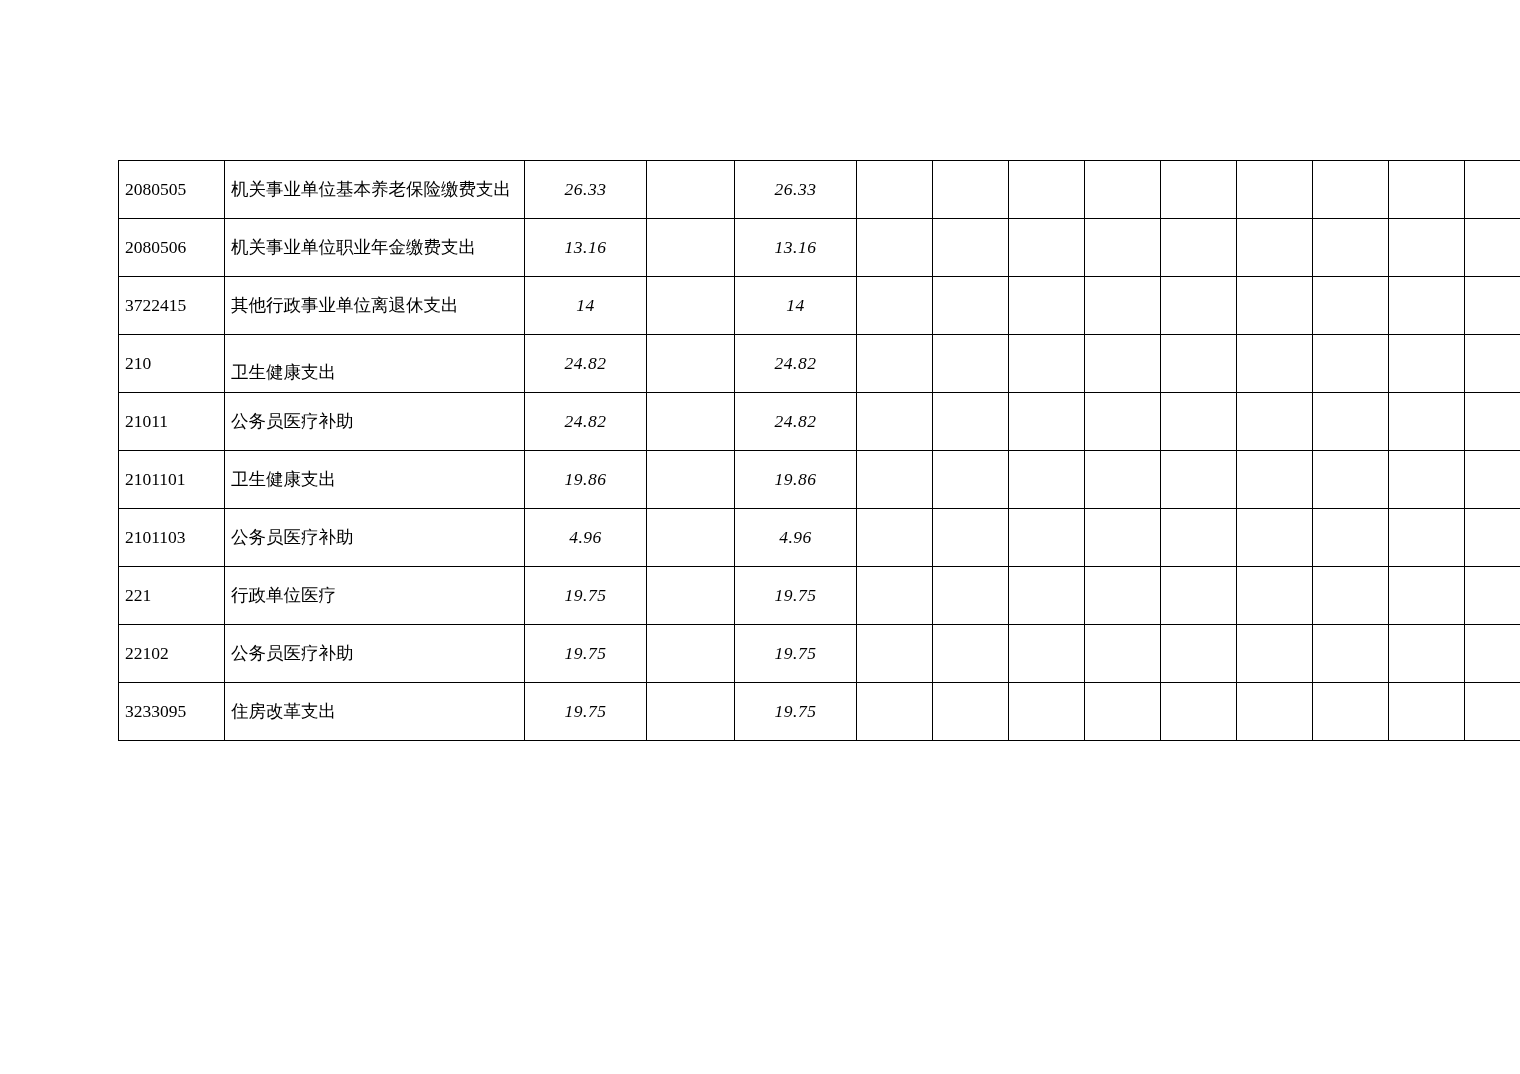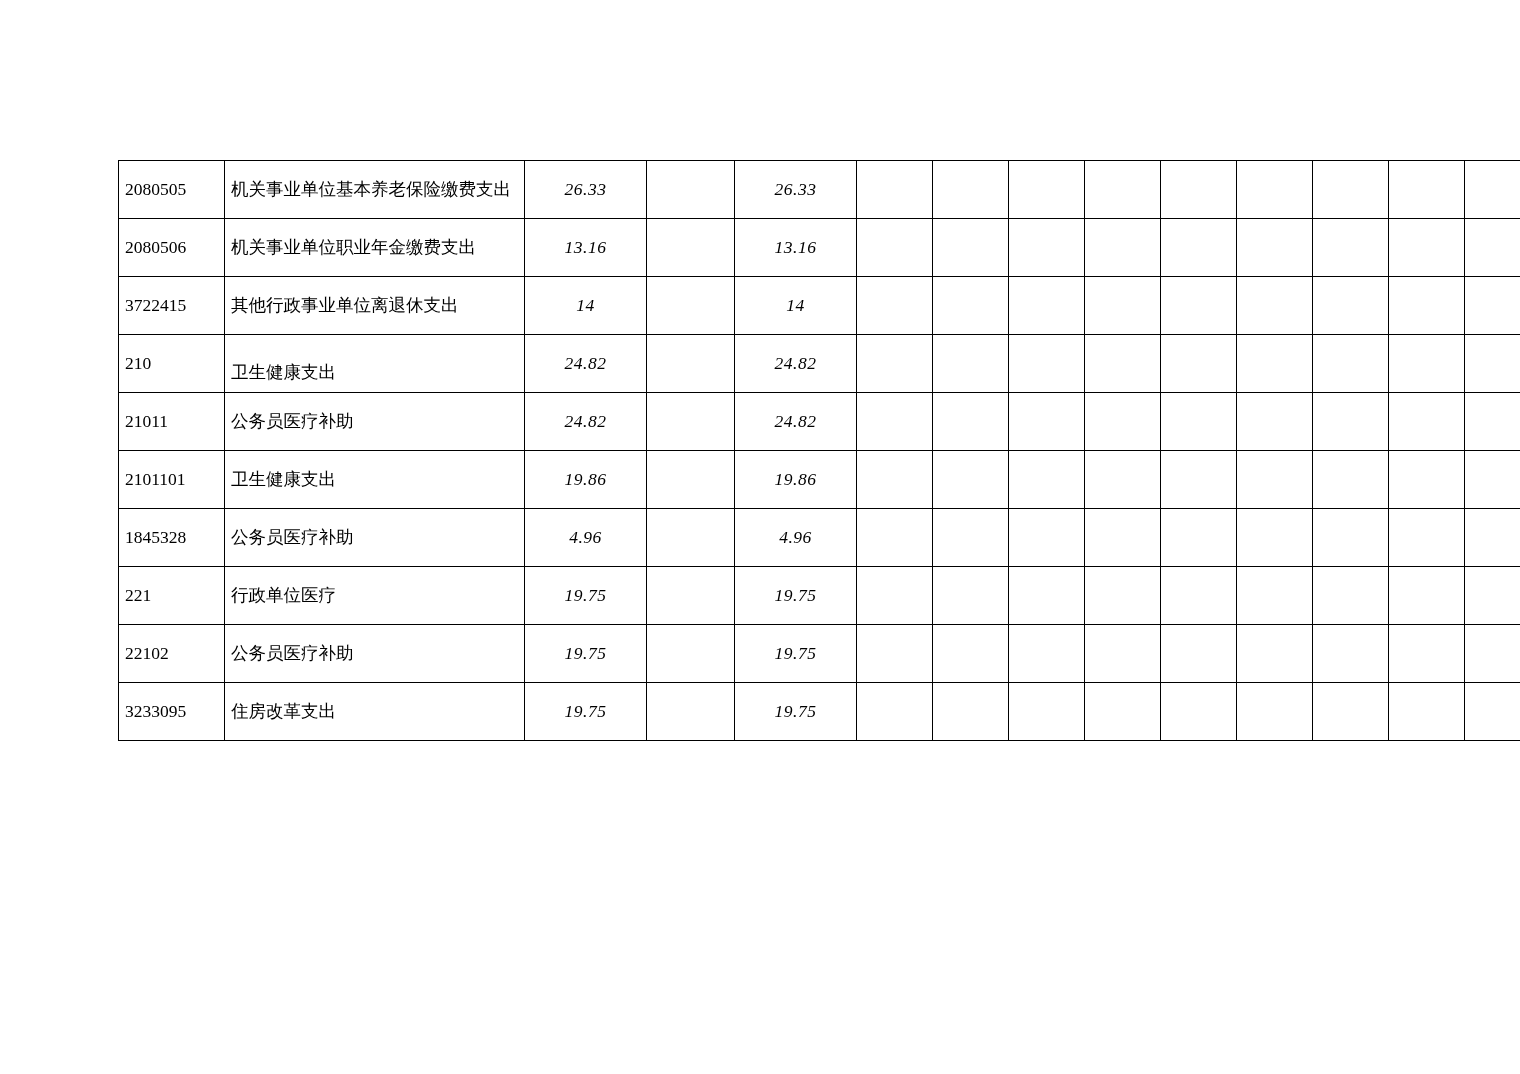--- a/index.html
+++ b/index.html
@@ -190,21 +190,21 @@
           <td class="blank"></td>
           <td class="blank"></td>
           <td class="blank"></td>
           <td class="blank"></td>
           <td class="blank"></td>
           <td class="blank"></td>
           <td class="blank"></td>
           <td class="blank"></td>
         </tr>
         <tr>
-          <td class="code">1845328</td>
+          <td class="code">2101103</td>
           <td class="name indent">公务员医疗补助</td>
           <td class="num">4.96</td>
           <td class="blank"></td>
           <td class="num">4.96</td>
           <td class="blank"></td>
           <td class="blank"></td>
           <td class="blank"></td>
           <td class="blank"></td>
           <td class="blank"></td>
           <td class="blank"></td>

